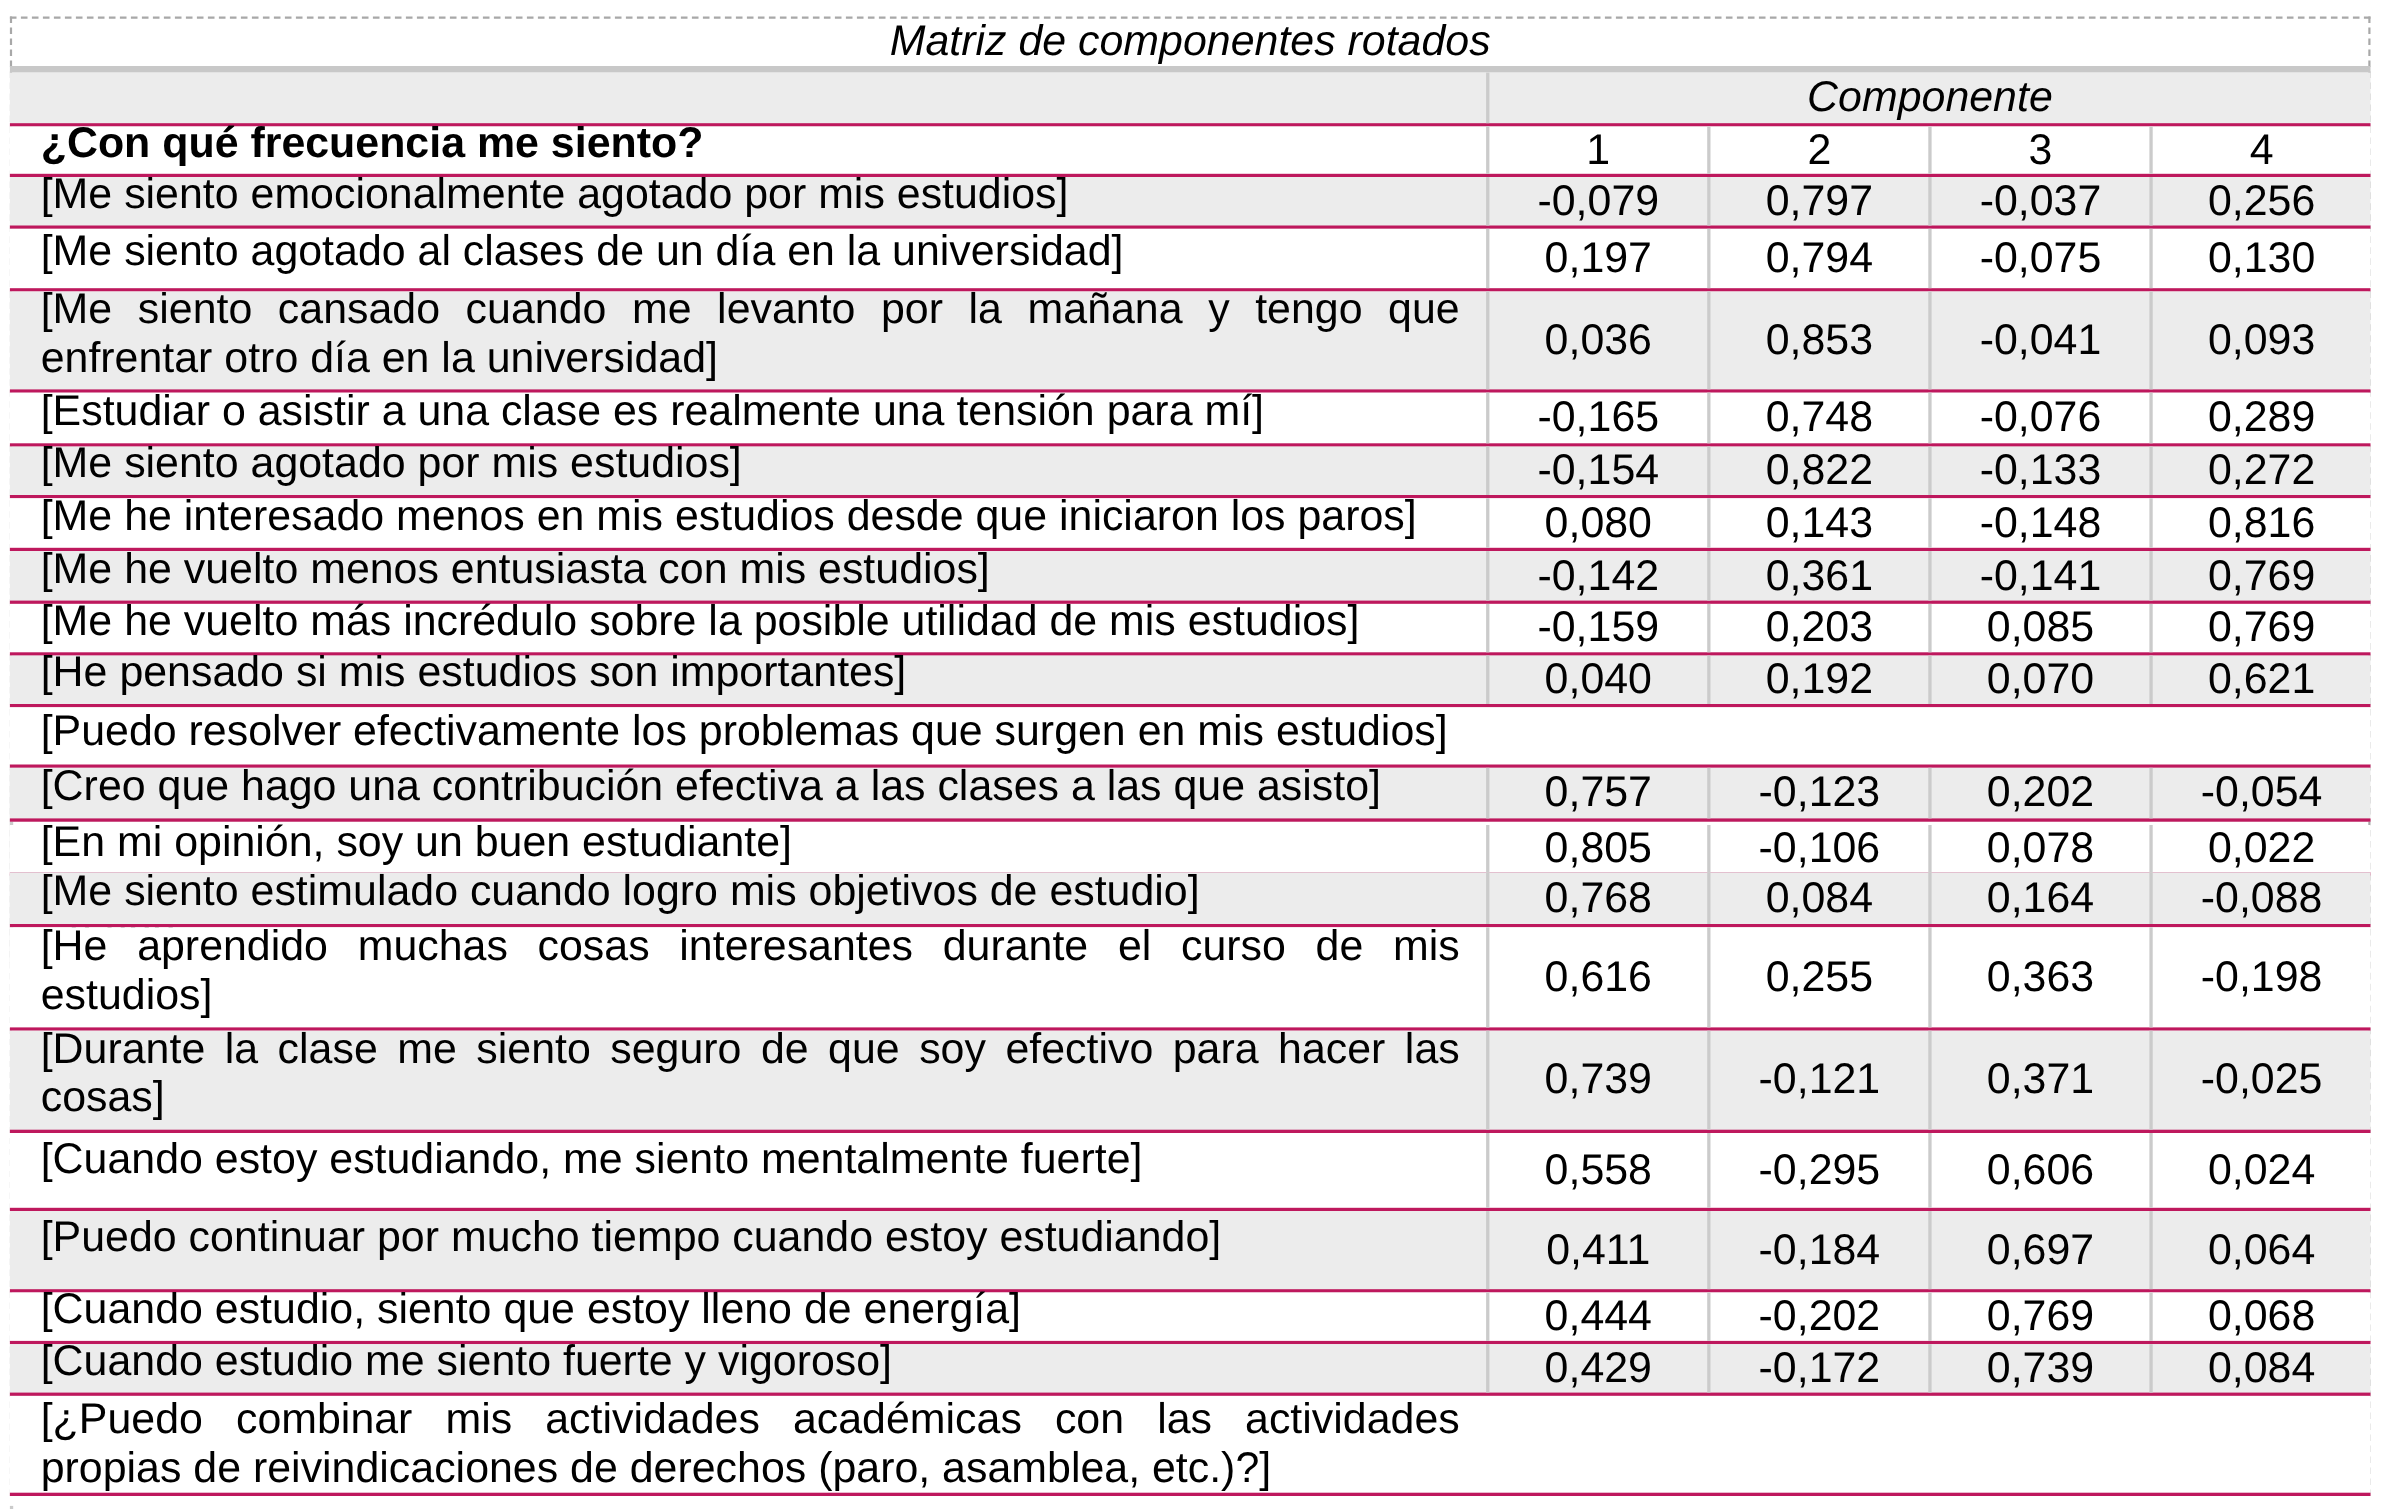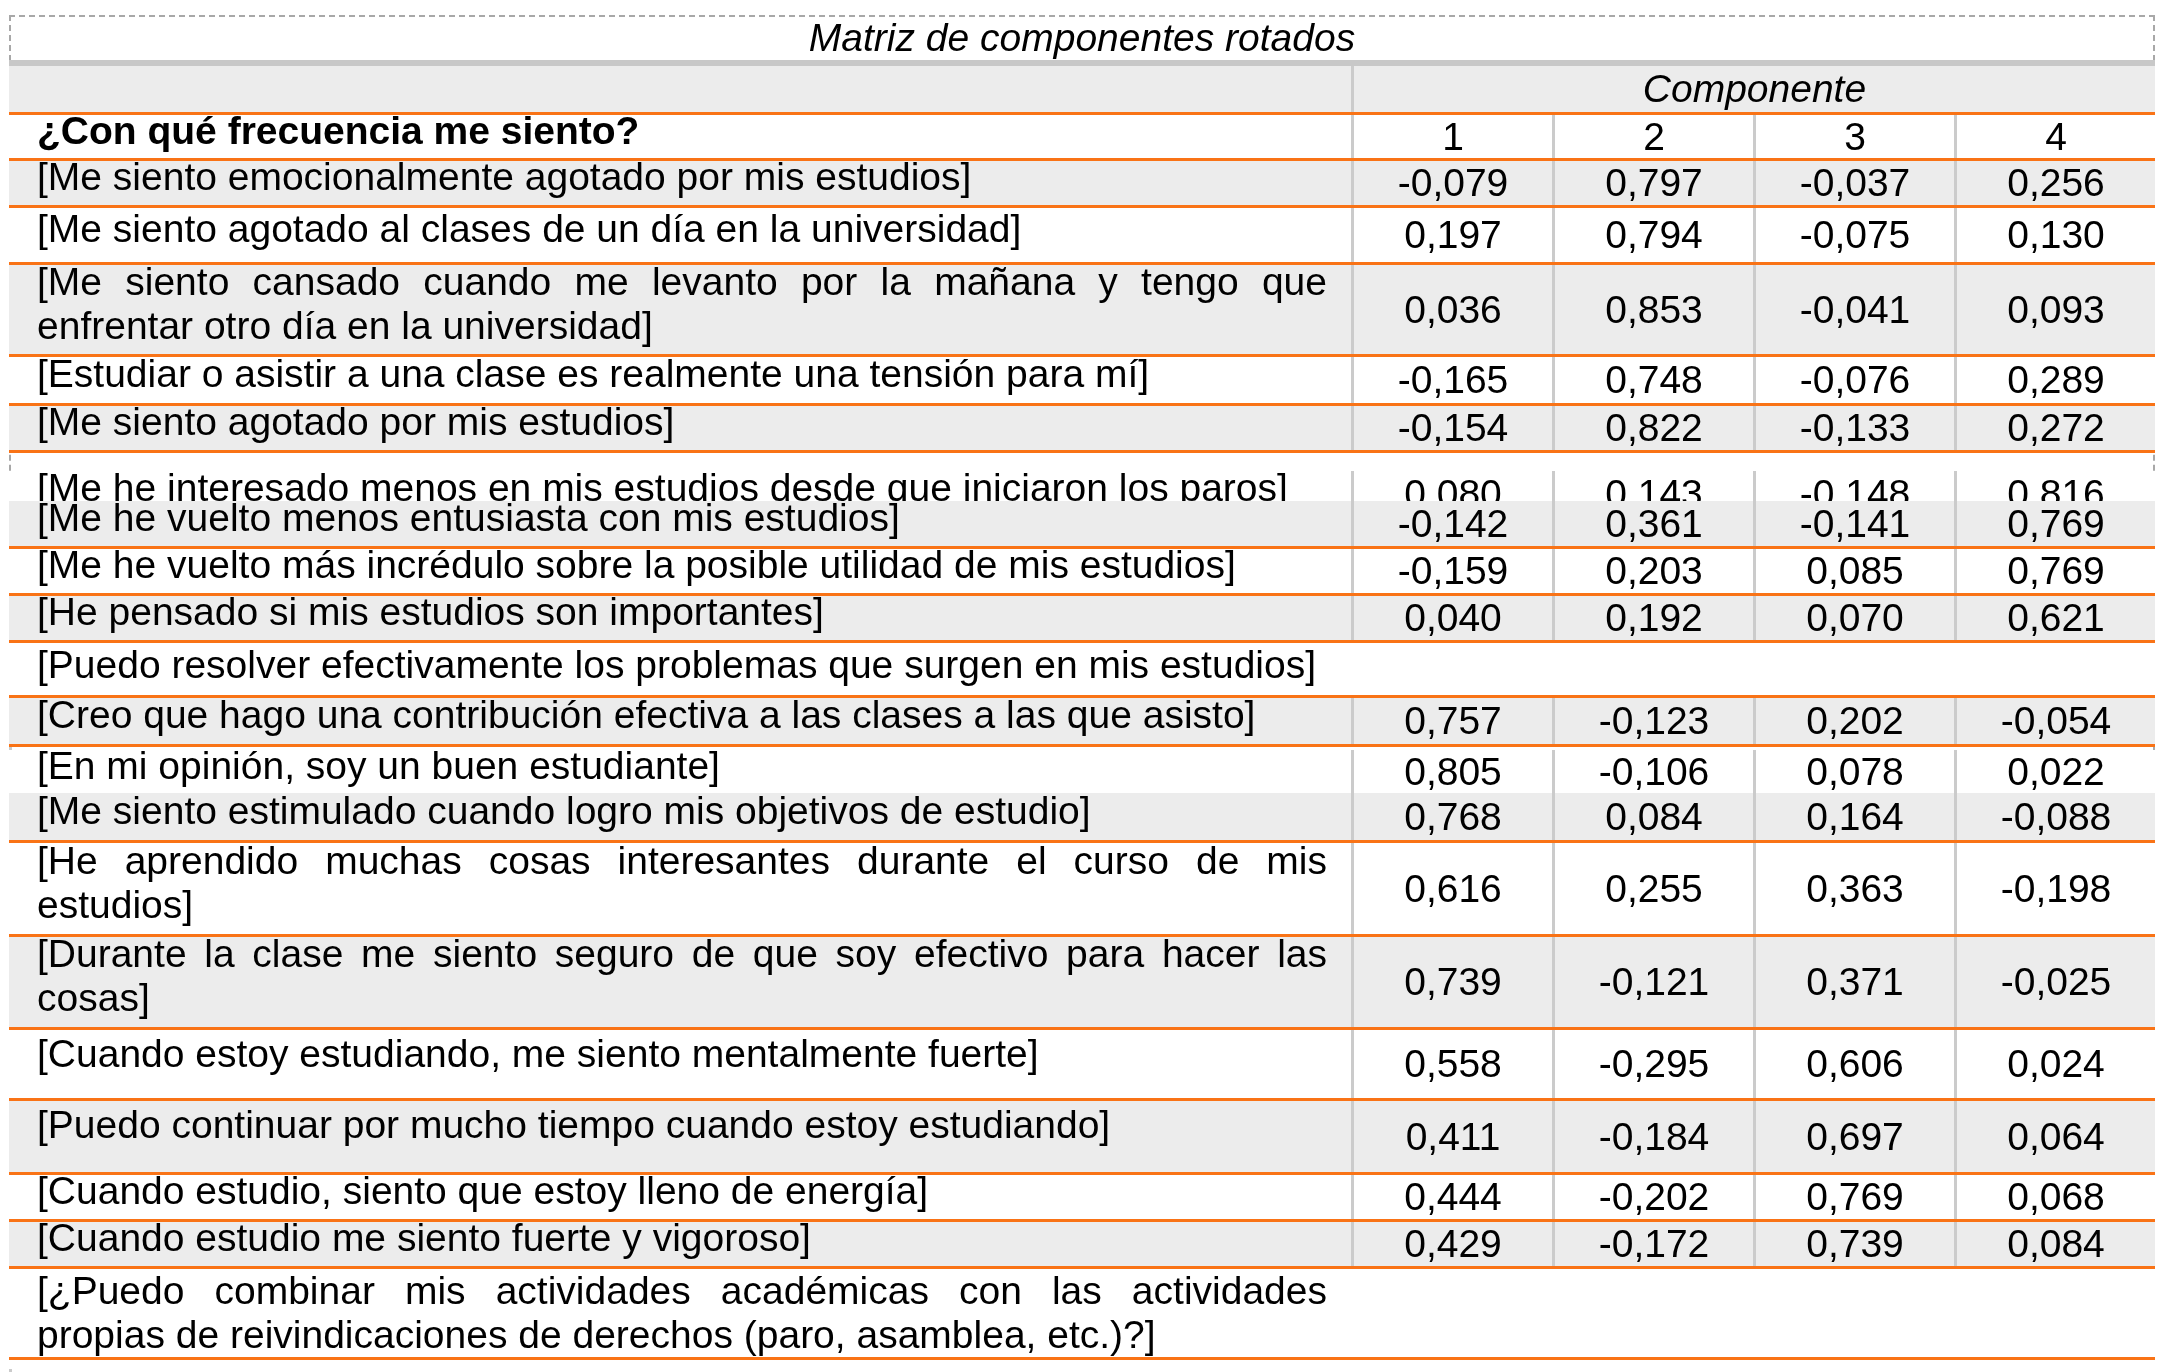--- a/index.html
+++ b/index.html
@@ -6,21 +6,21 @@
   body { width: 2168px; height: 1372px; position: relative; overflow: hidden;
          font-family: "Liberation Sans", sans-serif; color: #000; }
   .frame { position: absolute; left: 9px; top: 15px; width: 2146px; height: 1345px;
            border: 2px dashed #a8a8a8; border-bottom: none; box-sizing: border-box; }
   .title-row { position: absolute; left: 9px; top: 15px; width: 2146px; height: 45px;
                display: flex; align-items: center; justify-content: center;
                font-size: 39px; font-style: italic; }
   .thick-rule { position: absolute; left: 9px; top: 60px; width: 2146px; height: 6px; background: #c8c8c8; }
   .grid { position: absolute; left: 9px; top: 66px; width: 2146px; }
   .row { position: absolute; left: 0; width: 2146px; display: flex; box-sizing: border-box;
-         border-bottom: 3px solid #f97316; }
+         border-bottom: 3px solid #be185d; }
   .row.gray { background: #ececec; }
   .row.white { background: #ffffff; }
   .label { width: 1342px; box-sizing: border-box; padding: 0 24px 12px 28px; font-size: 39px;
            line-height: 44px; text-align: justify; display: flex; align-items: center; }
   .label.top { align-items: flex-start; padding-top: 2px; }
   .label span { display: block; width: 100%; text-align: justify; }
   .label.bold { font-weight: bold; }
   .cell { width: 201px; box-sizing: border-box; border-left: 3px solid #cbcbcb;
           font-size: 39px; display: flex; align-items: center; justify-content: center; }
   .comp-head { flex: 1; border-left: 3px solid #cbcbcb; font-size: 39px; font-style: italic;
@@ -94,21 +94,21 @@
   </div>
       <div class="row gray" style="top: 340px; height: 47px;">
     <div class="label">
           <span>[Me siento agotado por mis estudios]</span>
         </div>
     <div class="cell">-0,154</div>
     <div class="cell">0,822</div>
     <div class="cell">-0,133</div>
     <div class="cell">0,272</div>
   </div>
-      <div class="row white" style="top: 387px; height: 48px; margin-top: 18px;">
+      <div class="row white" style="top: 387px; height: 48px;">
     <div class="label">
           <span>[Me he interesado menos en mis estudios desde que iniciaron los paros]</span>
         </div>
     <div class="cell">0,080</div>
     <div class="cell">0,143</div>
     <div class="cell">-0,148</div>
     <div class="cell">0,816</div>
   </div>
       <div class="row gray" style="top: 435px; height: 48px;">
     <div class="label">

